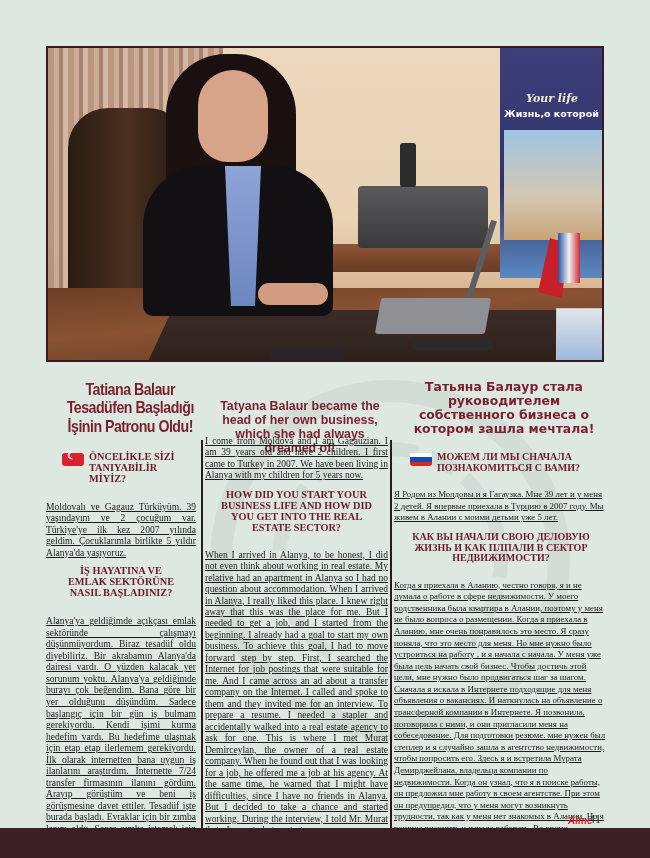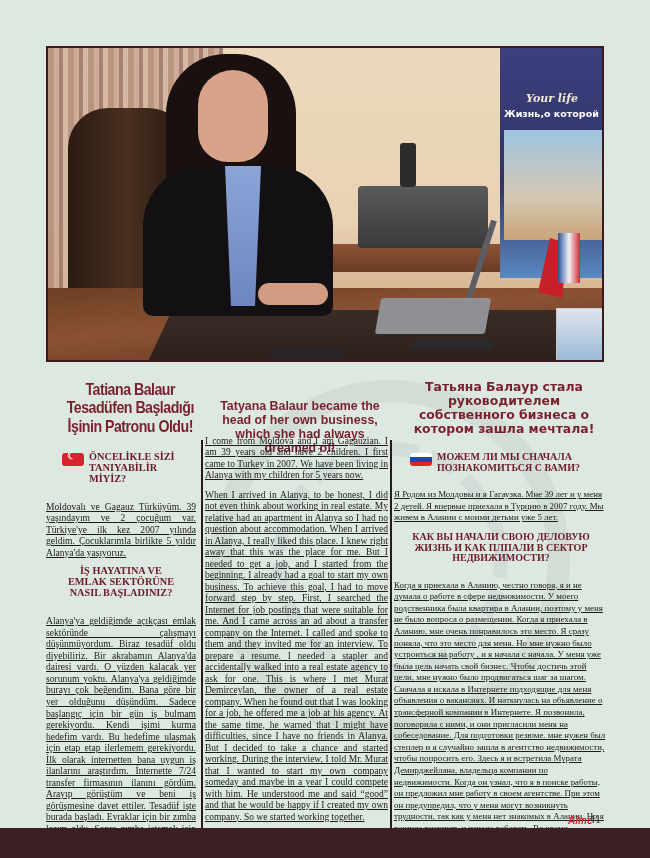--- a/index.html
+++ b/index.html
@@ -137,20 +137,21 @@
     <span class="flag flag-tr-ic"></span>
     <span>ÖNCELİKLE SİZİ TANIYABİLİR MİYİZ?</span>
   </div>
   <p class="p">Moldovalı ve Gagauz Türküyüm. 39 yaşındayım ve 2 çocuğum var. Türkiye'ye ilk kez 2007 yılında geldim. Çocuklarımla birlikte 5 yıldır Alanya'da yaşıyoruz.</p>
   <div class="q block">İŞ HAYATINA VE EMLAK SEKTÖRÜNE NASIL BAŞLADINIZ?</div>
   <p class="p">Alanya'ya geldiğimde açıkçası emlak sektöründe çalışmayı düşünmüyordum. Biraz tesadüf oldu diyebiliriz. Bir akrabamın Alanya'da dairesi vardı. O yüzden kalacak yer sorunum yoktu. Alanya'ya geldiğimde burayı çok beğendim. Bana göre bir yer olduğunu düşündüm. Sadece başlangıç için bir gün iş bulmam gerekiyordu. Kendi işimi kurma hedefim vardı. Bu hedefime ulaşmak için etap etap ilerlemem gerekiyordu. İlk olarak internetten bana uygun iş ilanlarını araştırdım. İnternette 7/24 transfer firmasının ilanını gördüm. Arayıp görüştüm ve beni iş görüşmesine davet ettiler. Tesadüf işte burada başladı. Evraklar için bir zımba lazım oldu. Sonra zımba istemek için tesadüfen bir emlak ofisine girdim. Burada emlak firmasının sahibi Murat Demirceylan beyle tanıştım ve iş aradığımı öğrenince bana iş teklifinde bulundu. Ancak Alanya'da çevrem olmadığı için zorlanabileceğimi söyledi. Buna rağmen ben çalışmaya karar verdim. İş görüşmesinde Murat beye bir gün kendi şirketimi kurmak istediğimi ve belki de bir yıl sonra kendisine rakip olabileceğimi söyledim. Anlayışla karşıladı ve bana 'tamam' dedi. Kendi şirketimi kurarsam sadece mutlu olacağını söyledi ve böylece birlikte çalışmaya başladık.</p>
 </div>
 
 <div class="col col-en">
   <p class="p">I come from Moldova and I am Gagauzian. I am 39 years old and have 2 children. I first came to Turkey in 2007. We have been living in Alanya with my children for 5 years now.</p>
+  <div class="q block">HOW DID YOU START YOUR BUSINESS LIFE AND HOW DID YOU GET INTO THE REAL ESTATE SECTOR?</div>
   <p class="p">When I arrived in Alanya, to be honest, I did not even think about working in real estate. My relative had an apartment in Alanya so I had no question about accommodation.  When I arrived in Alanya, I really liked this place.  I knew right away that this was the place for me.  But I needed to get a job, and I started from the beginning. I already had a goal to start my own business. To achieve this goal, I had to move forward step by step. First, I searched the Internet for job postings that were suitable for me. And I came across an ad about a transfer company on the Internet.  I called and spoke to them and they invited me for an interview.  To prepare a resume. I needed a stapler and accidentally walked into a real estate agency to ask for one. This is where I met Murat Demirceylan, the owner of a real estate company. When he found out that I was looking for a job, he offered me a job at his agency.  At the same time, he warned that I might have difficulties, since I have no friends in Alanya. But I decided to take a chance and started working. During the interview, I told Mr. Murat that I wanted to start my own company someday and maybe in a year I could compete with him. He understood me and said “good” and that he would be happy if I created my own company. So we started working together.</p>
 </div>
 
 <div class="col col-ru">
   <div class="q q-flag">
     <span class="flag flag-ru-ic"></span>
     <span>МОЖЕМ ЛИ МЫ СНАЧАЛА ПОЗНАКОМИТЬСЯ С ВАМИ?</span>
   </div>
   <p class="p">Я Родом из Молдовы и я Гагаузка. Мне 39 лет и у меня 2 детей. Я впервые приехала в Турцию в 2007 году. Мы живем в Алании с моими детьми уже 5 лет.</p>
   <div class="q block">КАК ВЫ НАЧАЛИ СВОЮ ДЕЛОВУЮ ЖИЗНЬ И КАК ПЛПАЛИ В СЕКТОР НЕДВИЖИМОСТИ?</div>

